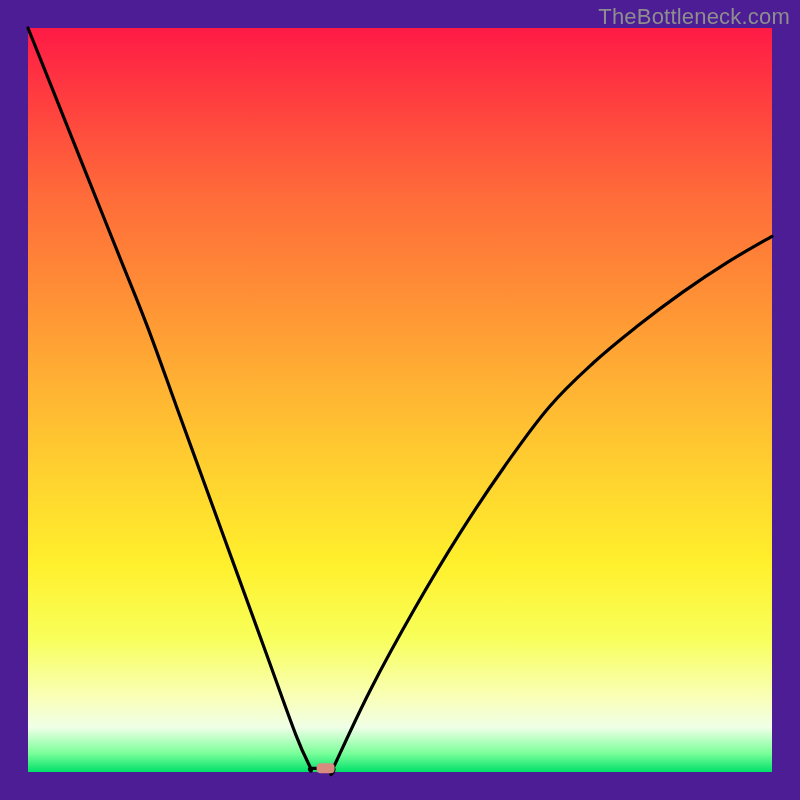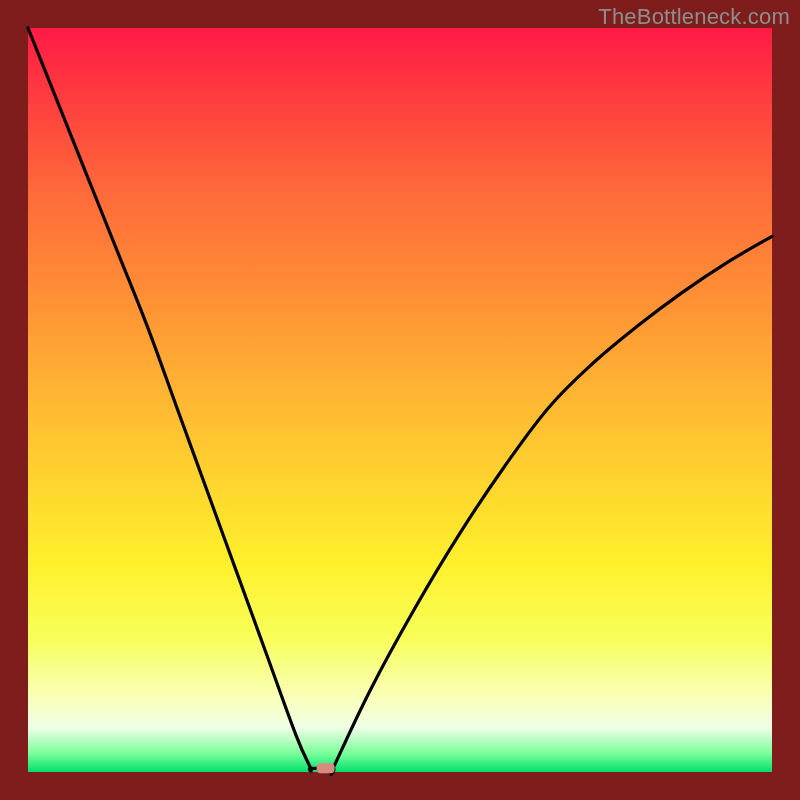--- a/index.html
+++ b/index.html
@@ -10,21 +10,21 @@
     background: #000;
     overflow: hidden;
     font-family: Arial, Helvetica, sans-serif;
   }
   .frame {
     position: absolute;
     left: 0;
     top: 0;
     width: 800px;
     height: 800px;
-    background: #7f1d1d;
+    background: #4c1d95;
   }
   .plot-area {
     position: absolute;
     left: 28px;
     top: 28px;
     width: 744px;
     height: 744px;
     background: linear-gradient(to bottom,
       #ff1a46 0%,
       #ff3f3f 10%,

